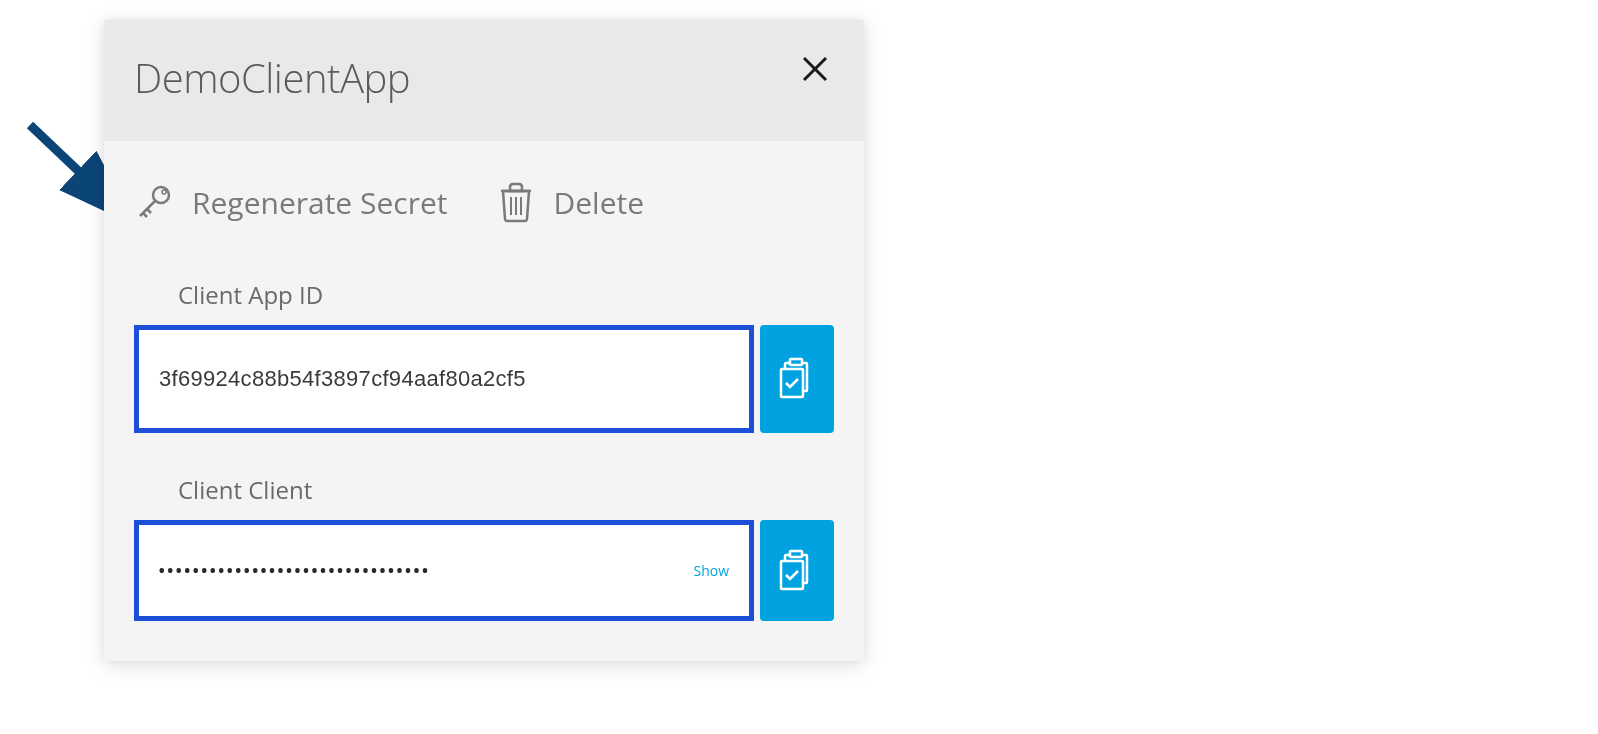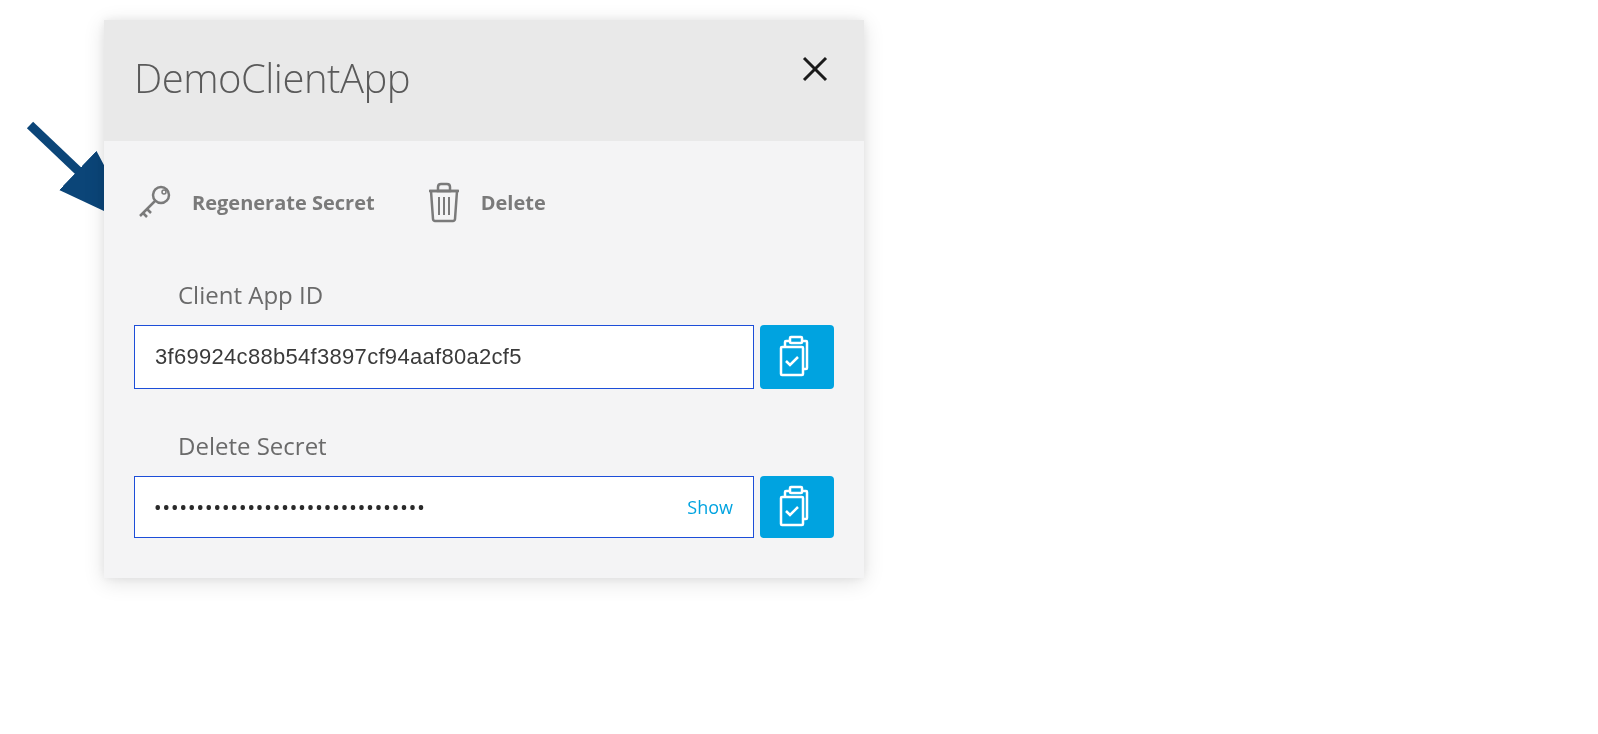--- a/index.html
+++ b/index.html
@@ -53,62 +53,62 @@
       margin-bottom: 55px;
     }
     .action-btn {
       display: flex;
       align-items: center;
       gap: 18px;
       cursor: pointer;
       color: #7a7a7a;
     }
     .action-label {
-      font-size: 20px;
-      font-weight: 700;
+      font-size: 30px;
+      font-weight: 400;
     }
     .field-group {
       margin-bottom: 40px;
     }
     .field-label {
       font-size: 24px;
       color: #6a6a6a;
       margin-bottom: 14px;
       font-weight: 400;
       margin-left: 44px;
     }
     .field-row {
       display: flex;
       align-items: stretch;
     }
     .field-input {
       flex: 1;
-      border: 1px solid #1d4ed8;
+      border: 5px solid #1d4ed8;
       background: #ffffff;
-      padding: 18px 20px;
+      padding: 36px 20px;
       font-size: 22px;
       color: #3a3a3a;
       display: flex;
       align-items: center;
       justify-content: space-between;
     }
     .field-value {
       font-family: "Segoe UI", -apple-system, sans-serif;
       color: #3a3a3a;
       letter-spacing: 0.3px;
     }
     .secret-masked {
       letter-spacing: 3px;
       font-size: 14px;
       color: #2a2a2a;
       font-weight: 900;
     }
     .show-link {
       color: #00a3e0;
-      font-size: 18px;
+      font-size: 14px;
       cursor: pointer;
       font-weight: 400;
     }
     .copy-btn {
       width: 74px;
       background: #00a3e0;
       display: flex;
       align-items: center;
       justify-content: center;
       cursor: pointer;
@@ -179,21 +179,21 @@
             <rect x="8" y="6" width="22" height="28" rx="1" fill="none" stroke="#ffffff" stroke-width="2.5"></rect>
             <rect x="13" y="2" width="12" height="6" rx="1" fill="#00a3e0" stroke="#ffffff" stroke-width="2.5"></rect>
             <rect x="4" y="12" width="22" height="28" rx="1" fill="#00a3e0" stroke="#ffffff" stroke-width="2.5"></rect>
             <path d="M9 26 L13 30 L21 22" fill="none" stroke="#ffffff" stroke-width="2.5"></path>
           </svg>
         </div>
       </div>
     </div>
 
     <div class="field-group" style="margin-bottom:0;">
-      <div class="field-label">Delete Secret</div>
+      <div class="field-label">Client Client</div>
       <div class="field-row">
         <div class="field-input">
           <span class="secret-masked">••••••••••••••••••••••••••••••••</span>
           <span class="show-link">Show</span>
         </div>
         <div class="copy-btn">
           <svg width="40" height="44" viewBox="0 0 40 44">
             <rect x="8" y="6" width="22" height="28" rx="1" fill="none" stroke="#ffffff" stroke-width="2.5"></rect>
             <rect x="13" y="2" width="12" height="6" rx="1" fill="#00a3e0" stroke="#ffffff" stroke-width="2.5"></rect>
             <rect x="4" y="12" width="22" height="28" rx="1" fill="#00a3e0" stroke="#ffffff" stroke-width="2.5"></rect>

